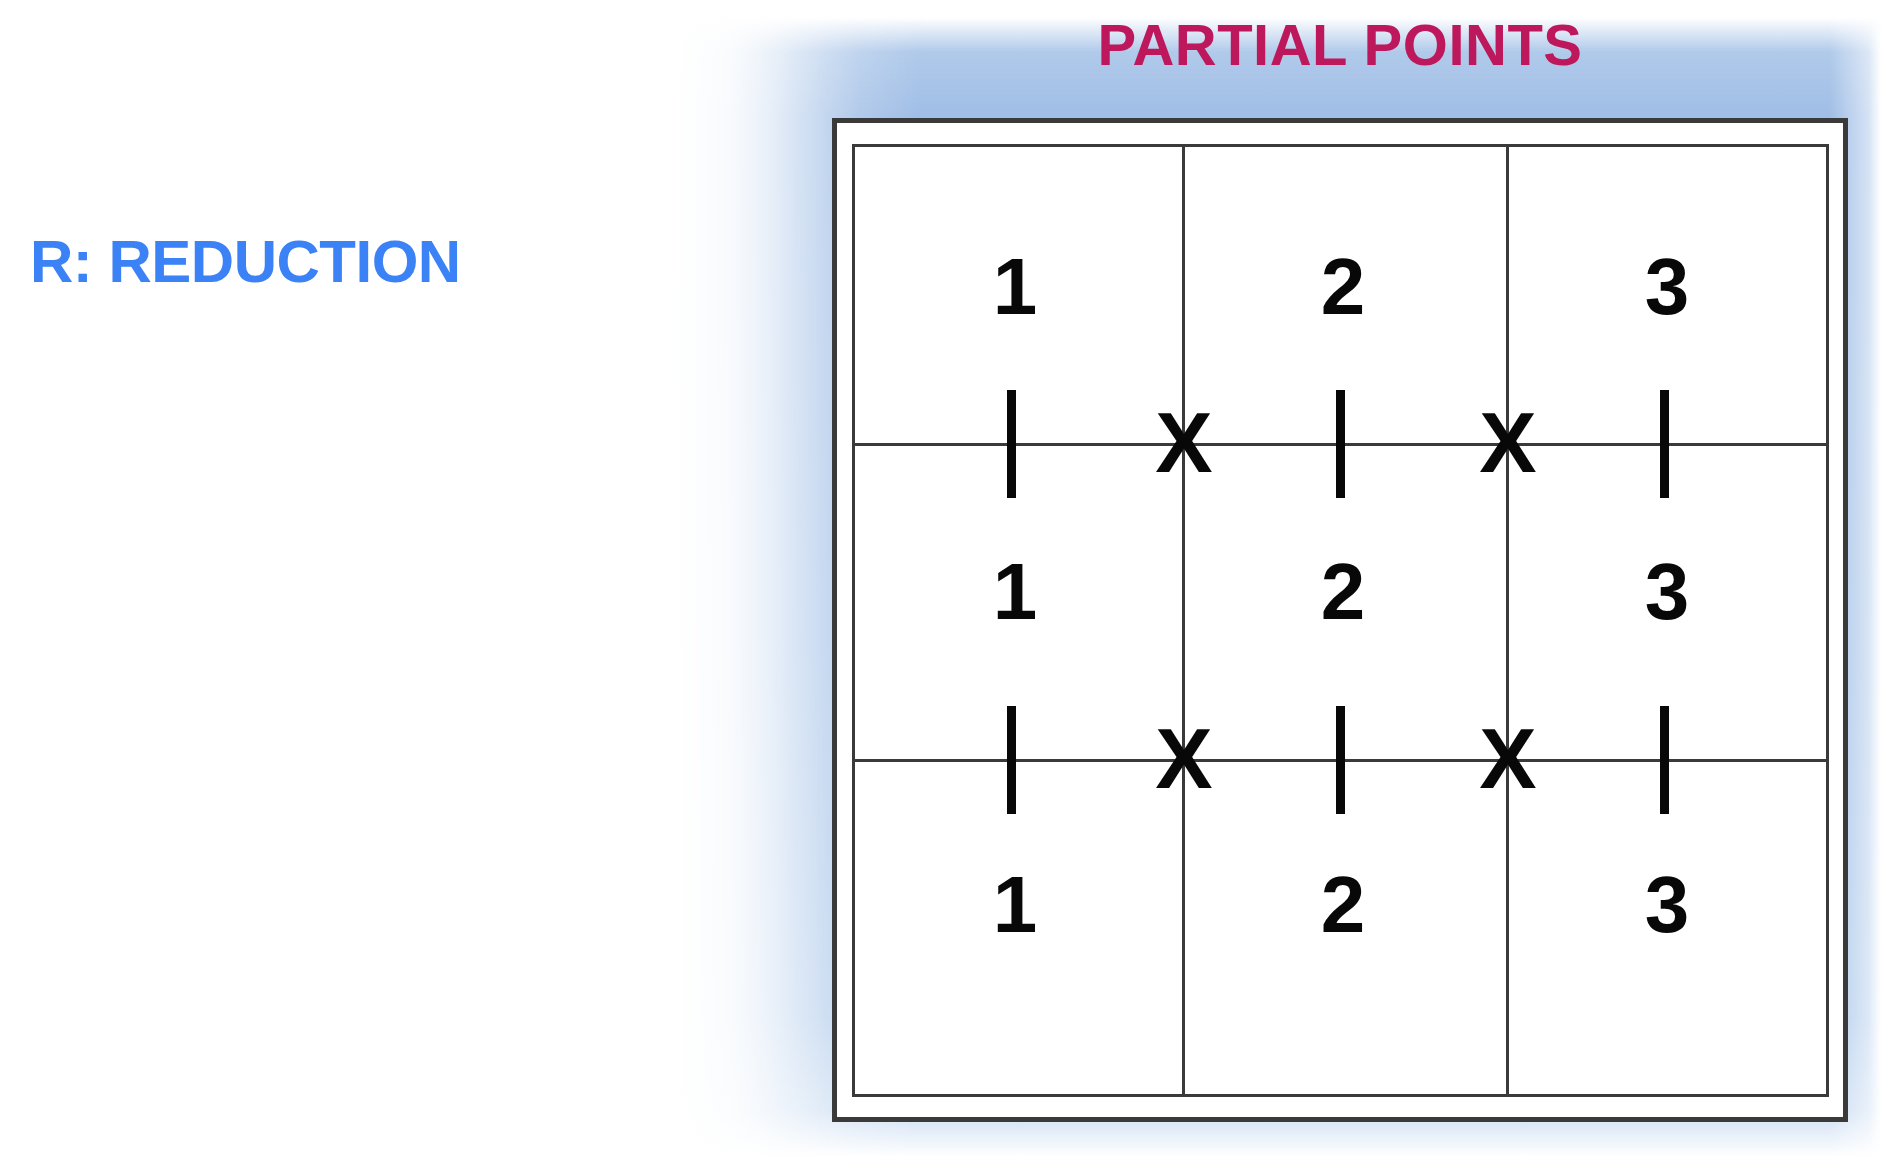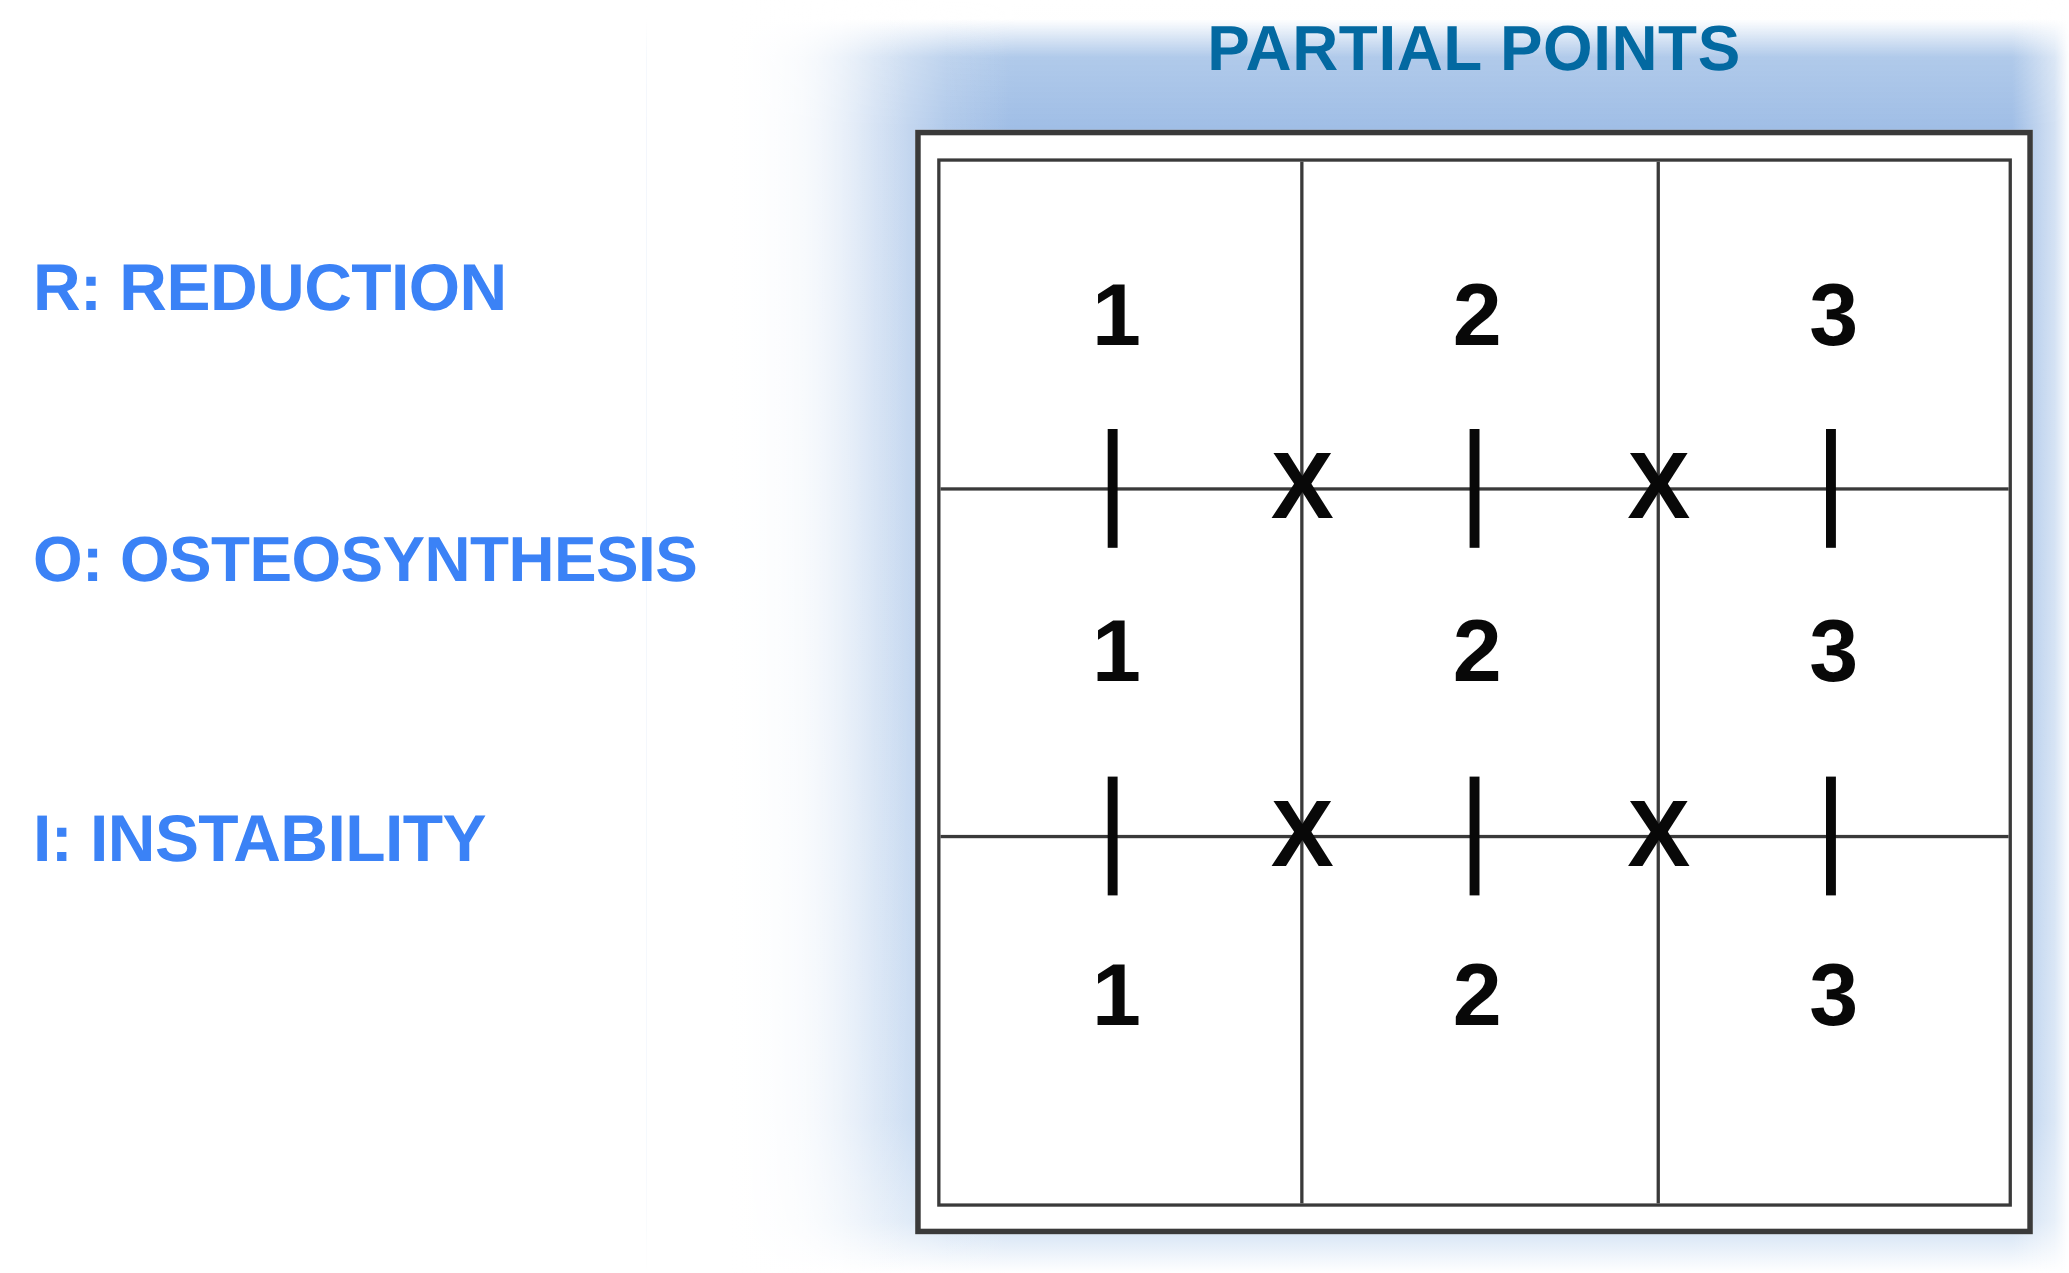--- a/index.html
+++ b/index.html
@@ -85,21 +85,21 @@
 
   
   #panel-title {
     position: absolute;
     left: 832px;
     top: 16px;
     width: 1016px;
     text-align: center;
     font-size: 58px;
     font-weight: bold;
-    color: #0369a1;
+    color: #be185d;
     letter-spacing: 0.5px;
     line-height: 1;
     white-space: nowrap;
   }
 
   
   #points-table-outer {
     position: absolute;
     left: 832px;
     top: 118px;
@@ -196,22 +196,20 @@
 
 </style>
 </head>
 <body>
 
 <div id="blue-panel"></div>
 <div id="blue-panel-feather"></div>
 
 <div id="label-column">
   <div class="criterion-label" id="criterion-reduction">R: REDUCTION</div>
-  <div class="criterion-label" id="criterion-osteosynthesis">O: OSTEOSYNTHESIS</div>
-  <div class="criterion-label" id="criterion-instability">I: INSTABILITY</div>
 </div>
 
 <div id="panel-title">PARTIAL POINTS</div>
 
 <div id="points-table-outer">
   <div id="points-grid">
 
     <div class="col-divider" id="col-divider-1"></div>
     <div class="col-divider" id="col-divider-2"></div>
 

